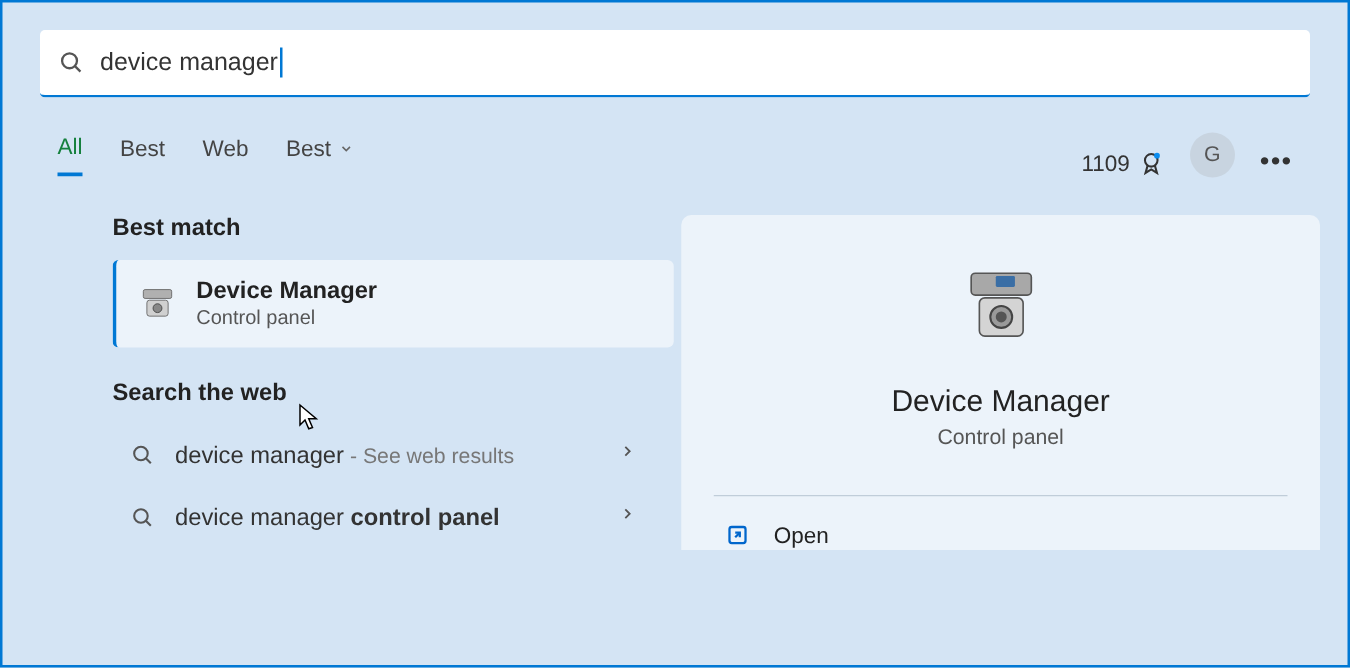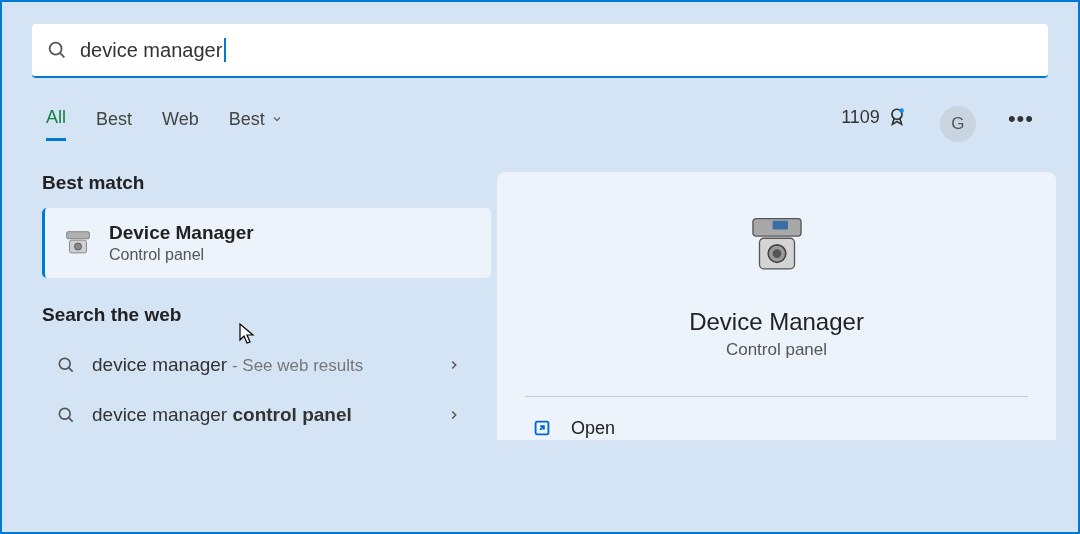--- a/index.html
+++ b/index.html
@@ -56,22 +56,22 @@
     }
     .filter-tab.active {
       color: #15803d;
       border-bottom: 3px solid #0078d4;
       font-weight: 500;
       text-align: center;
     }
     .top-right {
       margin-left: auto;
       display: flex;
-      align-items: flex-start;
-      gap: 32px;
+      align-items: flex-end;
+      gap: 20px;
     }
     .rewards {
       display: flex;
       align-items: center;
       gap: 6px;
       font-size: 18px;
       color: #333;
     }
     .avatar {
       width: 36px;
@@ -82,20 +82,21 @@
       align-items: center;
       justify-content: center;
       font-size: 17px;
       color: #555;
     }
     .more-dots { font-size: 22px; color: #333; cursor: pointer; letter-spacing: 1px; }
 
     .main {
       display: flex;
       margin-top: 30px;
+      padding-left: 48px;
     }
     .left-col {
       flex: 0 0 495px;
       padding-left: 40px;
     }
     .section-label {
       font-weight: 600;
       font-size: 19px;
       color: #222;
       margin-bottom: 14px;
@@ -110,21 +111,21 @@
       gap: 14px;
       margin-right: 6px;
       border-left: 3px solid #0078d4;
       margin-bottom: 26px;
     }
     .result-title { font-weight: 600; font-size: 19px; color: #222; }
     .result-sub { font-size: 16px; color: #555; margin-top: 2px; }
 
     .web-item {
       display: flex;
-      align-items: center;
+      align-items: flex-start;
       gap: 16px;
       padding: 14px 8px 14px 14px;
       cursor: pointer;
     }
     .web-item .wtext { font-size: 19px; color: #333; }
     .web-item .wtext .sub { color: #777; font-size: 17px; }
     .web-item .wtext .bold { font-weight: 600; }
     .web-item .chev { margin-left: auto; margin-right: 28px; color: #666; }
 
     .right-col {

